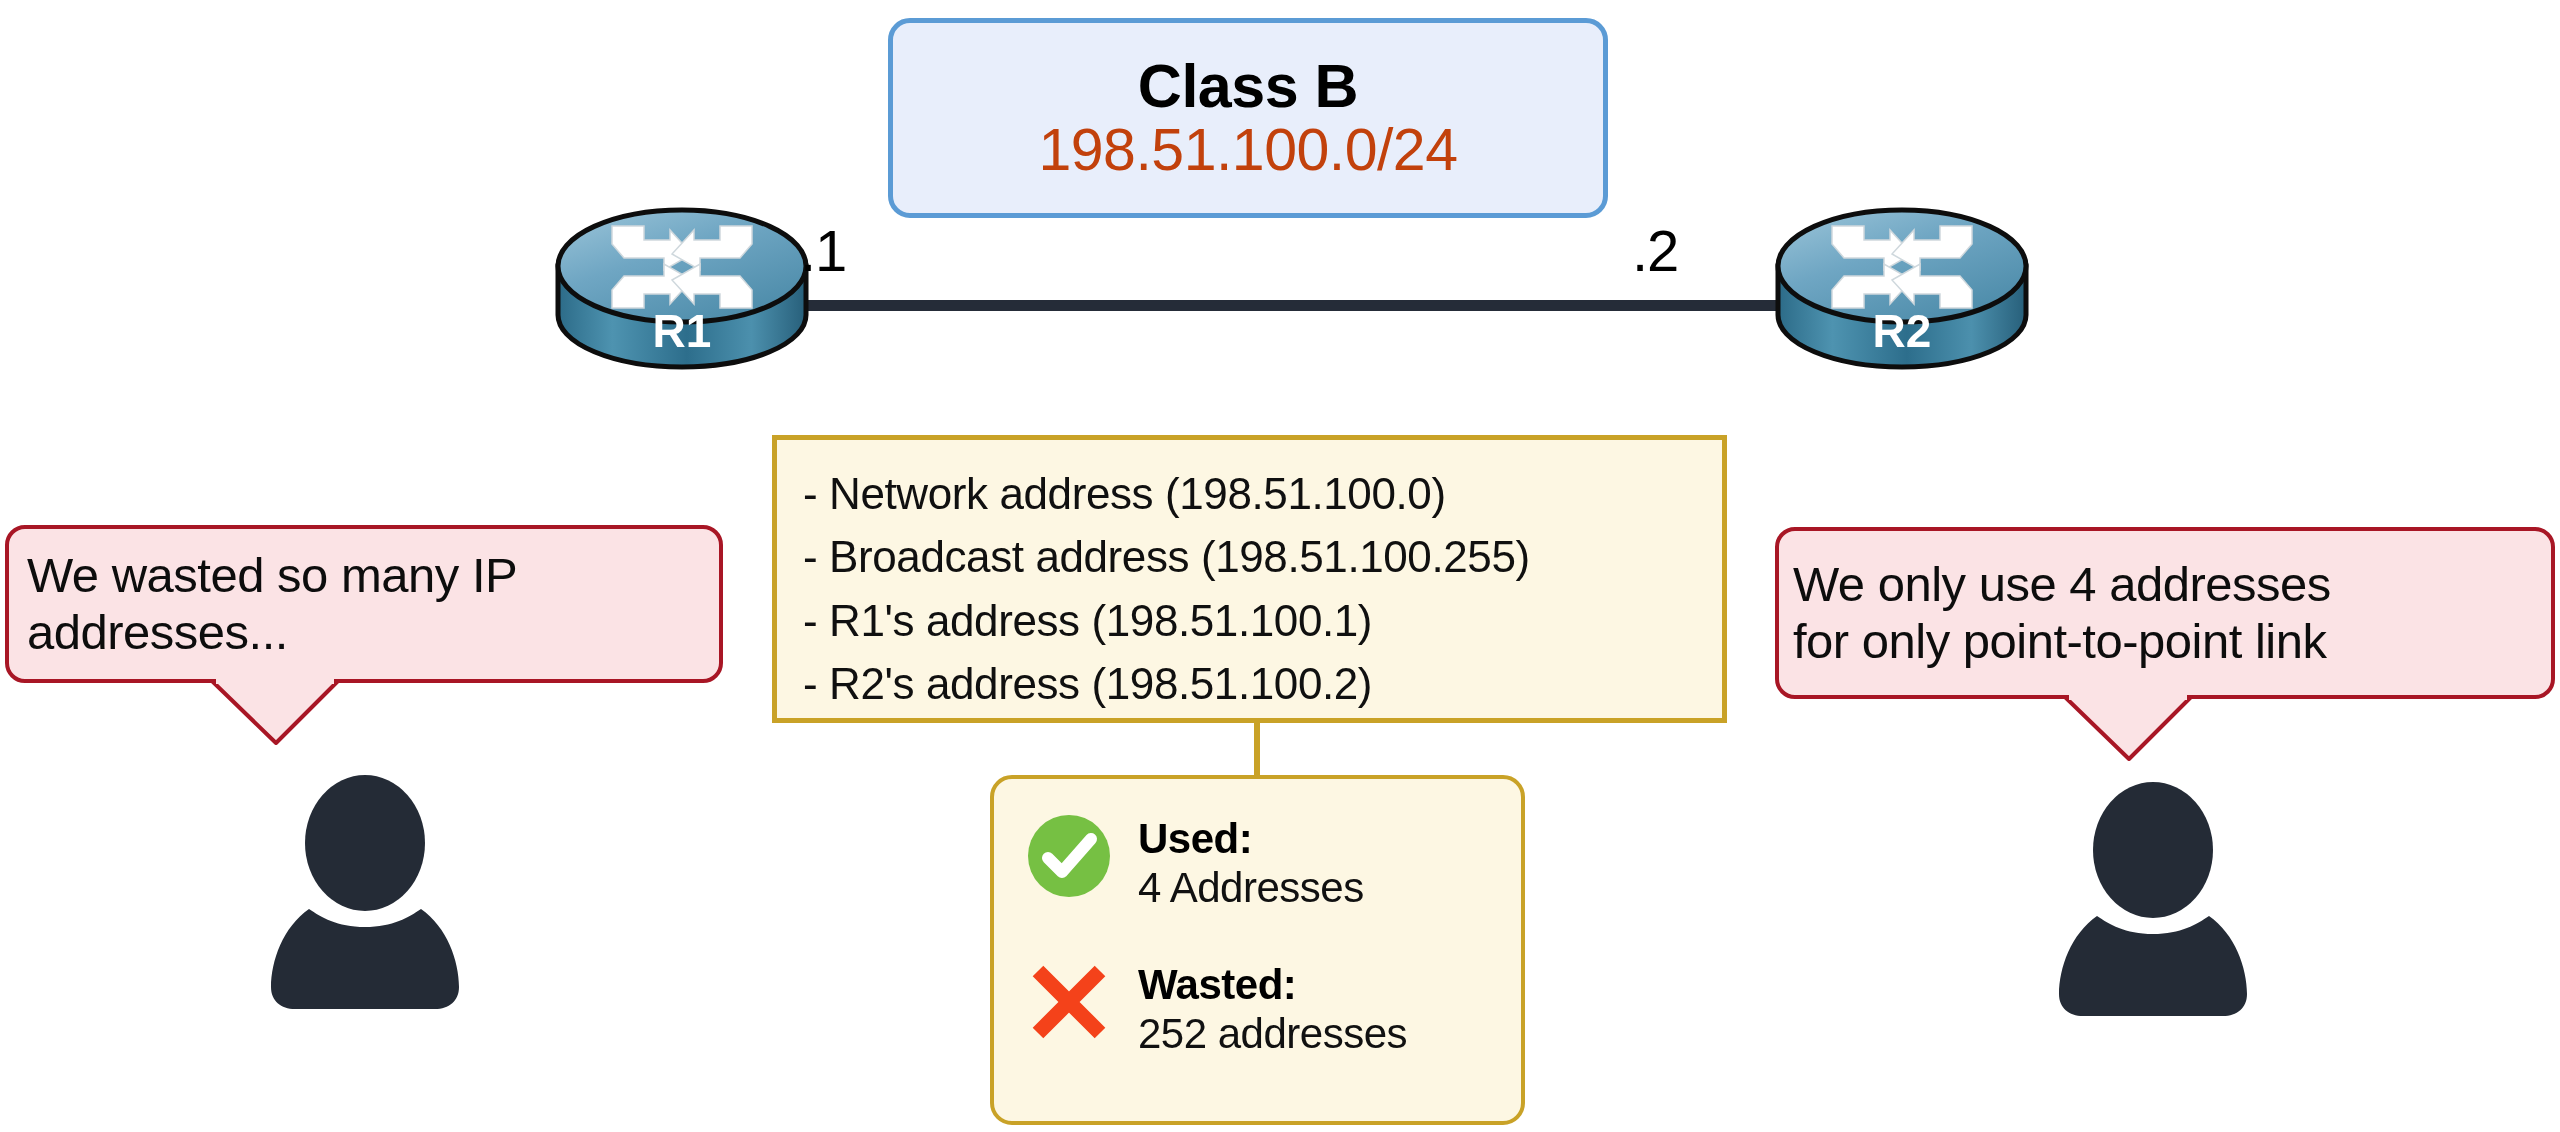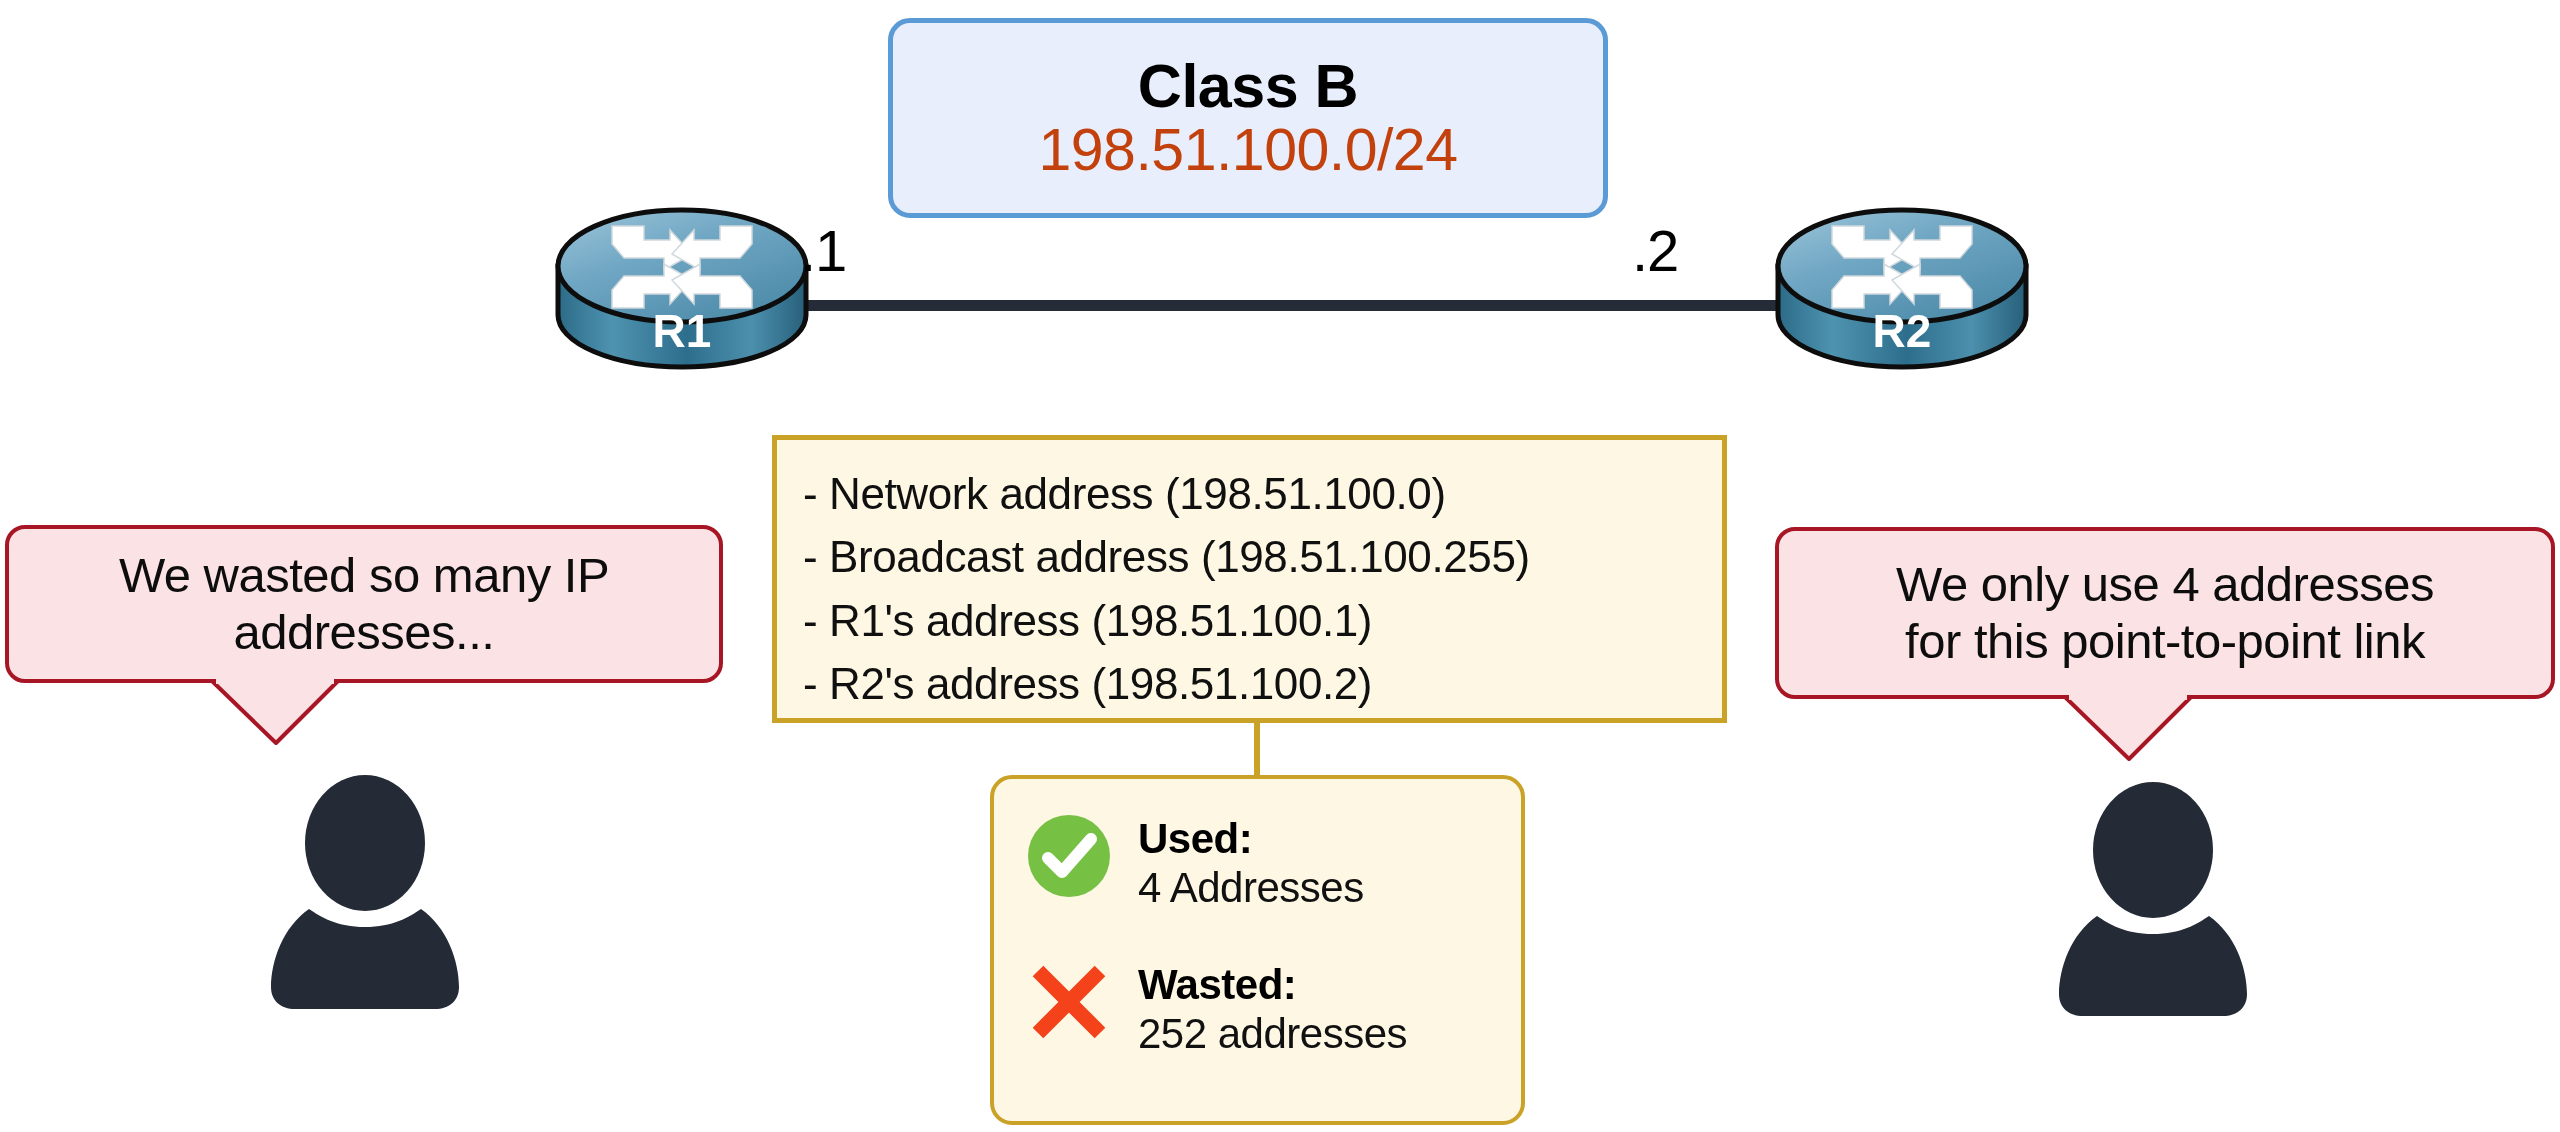--- a/index.html
+++ b/index.html
@@ -157,21 +157,21 @@
   .bubble {
     position: absolute;
   }
   .bubble-body {
     background: #fbe3e5;
     border: 4px solid #a81625;
     border-radius: 20px;
     box-sizing: border-box;
     display: flex;
     flex-direction: column;
-    align-items: center;
+    align-items: flex-start;
     justify-content: center;
     text-align: center;
   }
   .bubble-text {
     font-size: 49px;
     color: #0d0d0d;
     line-height: 1.16;
     letter-spacing: -0.5px;
   }
   .bubble-tail {
@@ -320,21 +320,21 @@
       <svg viewBox="0 0 130 66" xmlns="http://www.w3.org/2000/svg">
         <path d="M2 2 L128 2 L66 64 Z" fill="#fbe3e5" stroke="#a81625" stroke-width="4" stroke-linejoin="round"></path>
         <rect x="6" y="0" width="118" height="5" fill="#fbe3e5"></rect>
       </svg>
     </div>
   </div>
 
   <div class="bubble" id="bubble-right">
     <div class="bubble-body">
       <div class="bubble-text">We only use 4 addresses</div>
-      <div class="bubble-text">for this point-to-point link</div>
+      <div class="bubble-text">for only point-to-point link</div>
     </div>
     <div class="bubble-tail">
       <svg viewBox="0 0 130 66" xmlns="http://www.w3.org/2000/svg">
         <path d="M2 2 L128 2 L66 64 Z" fill="#fbe3e5" stroke="#a81625" stroke-width="4" stroke-linejoin="round"></path>
         <rect x="6" y="0" width="118" height="5" fill="#fbe3e5"></rect>
       </svg>
     </div>
   </div>
 
   <div class="person" id="person-left">

